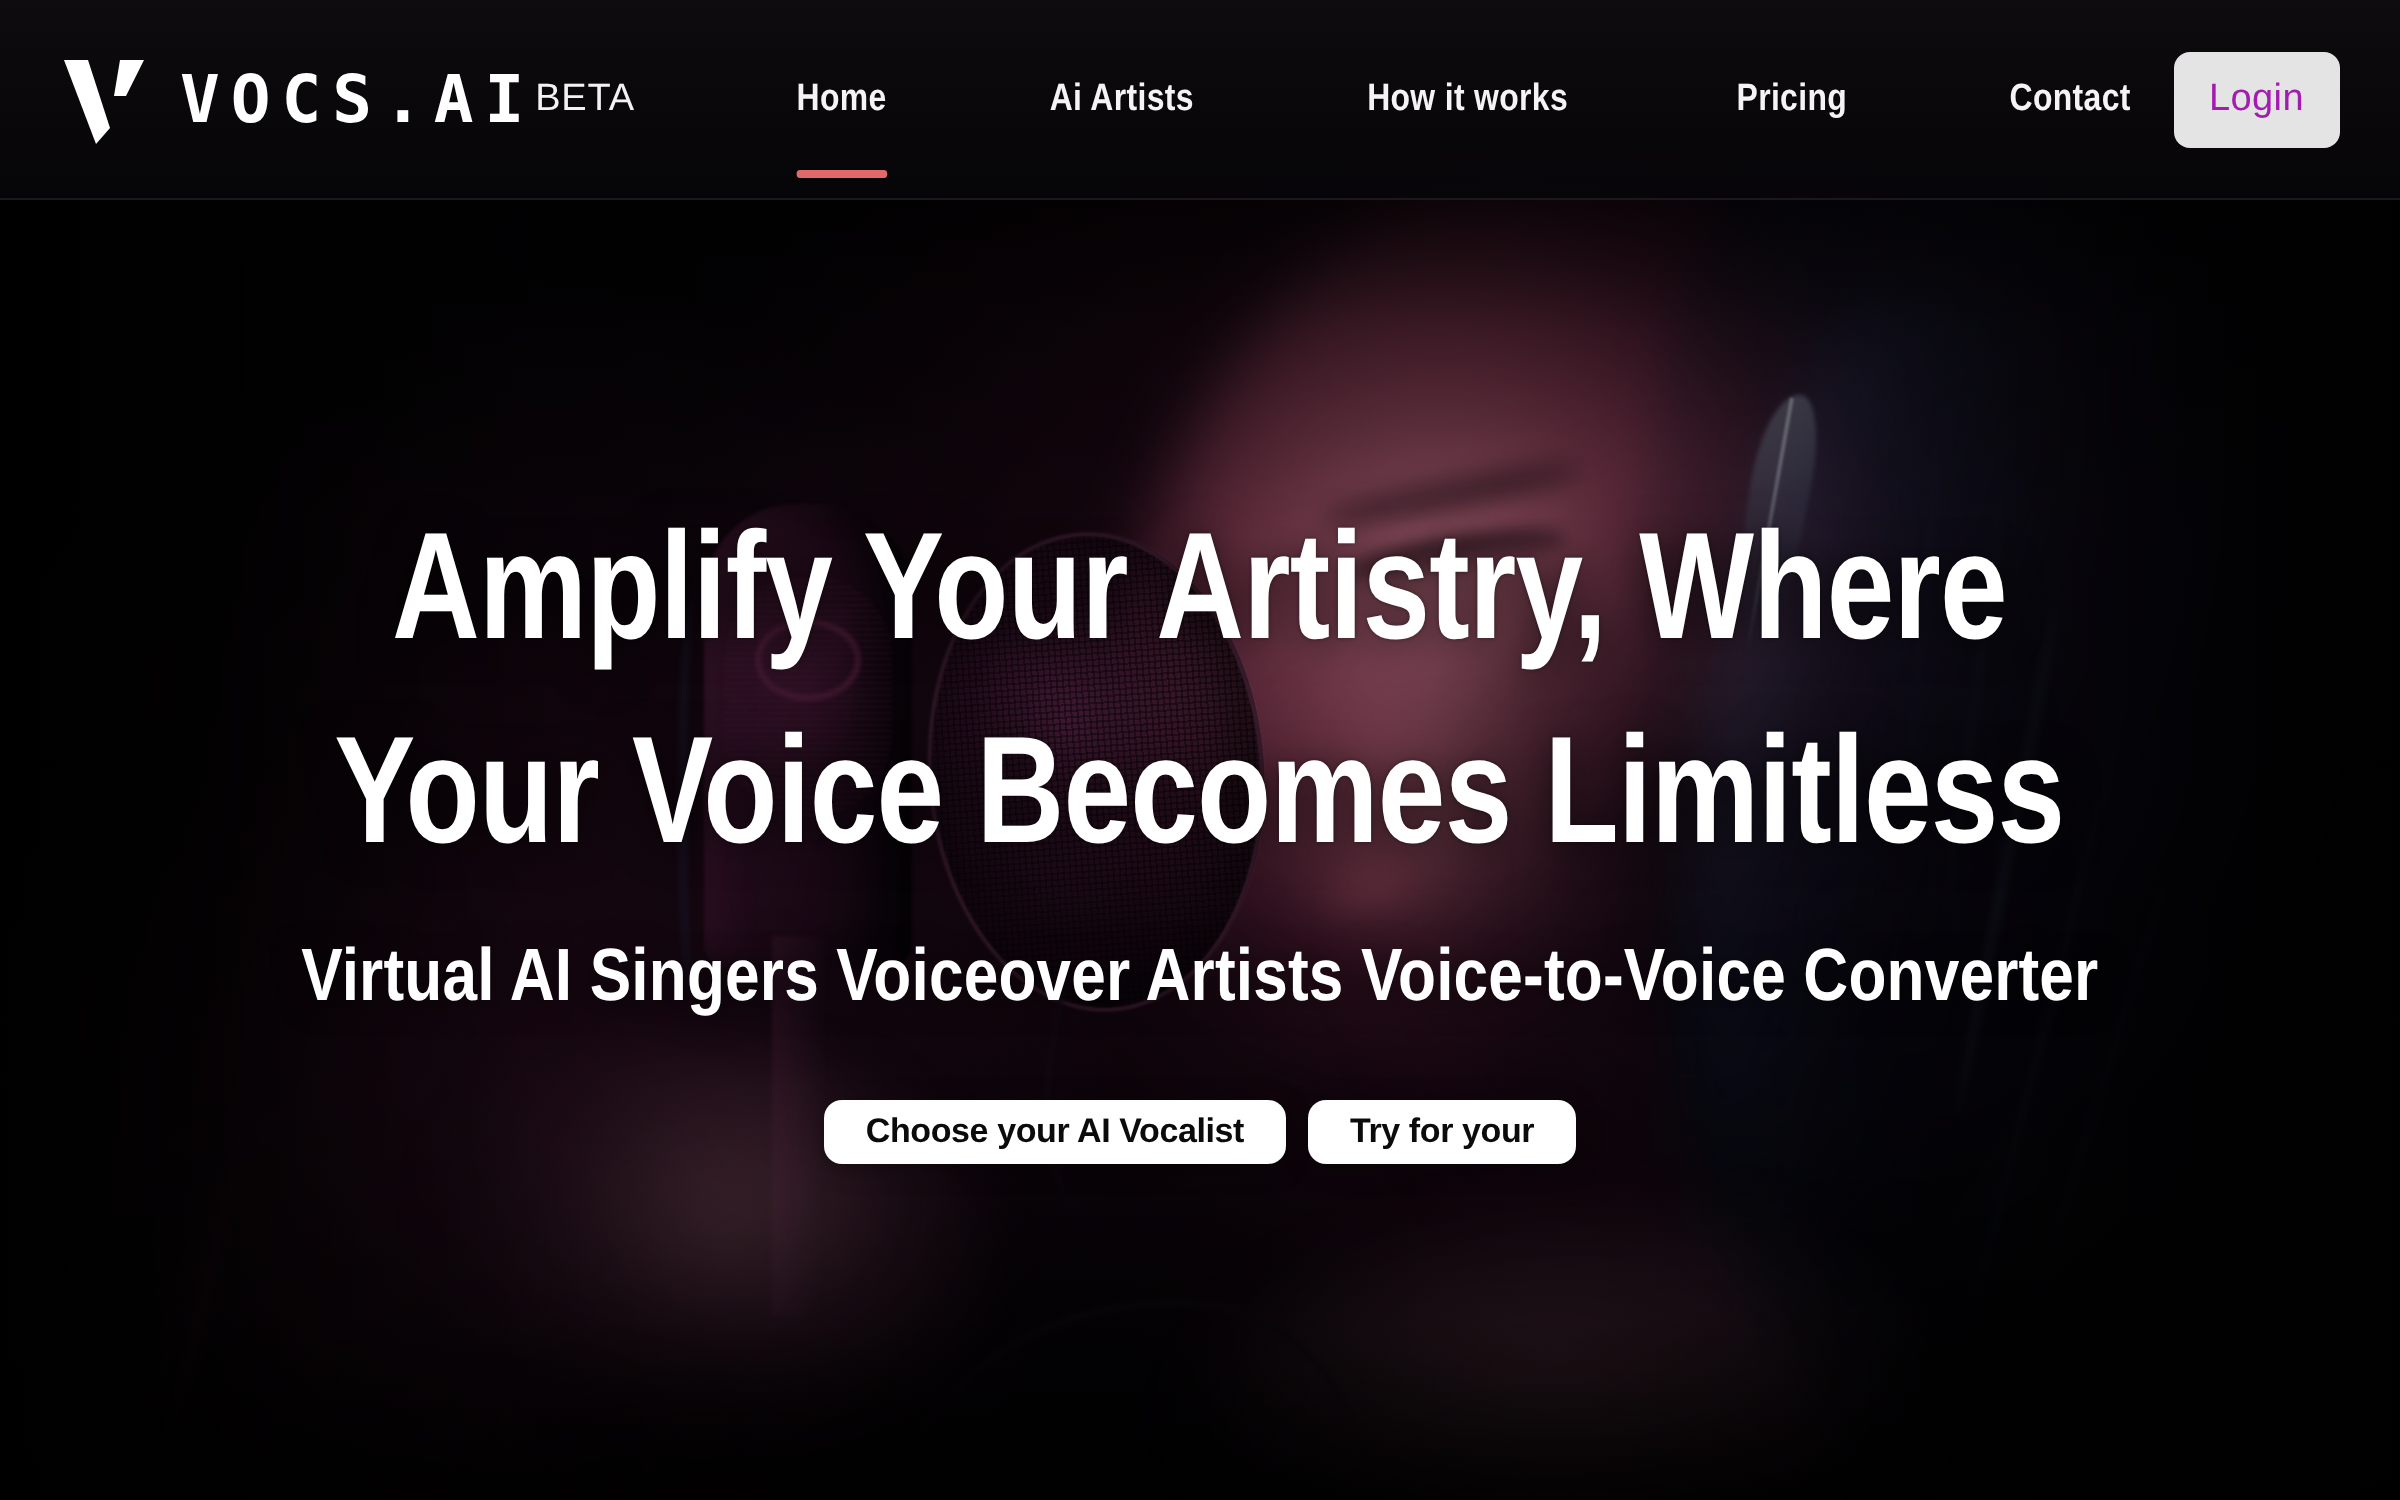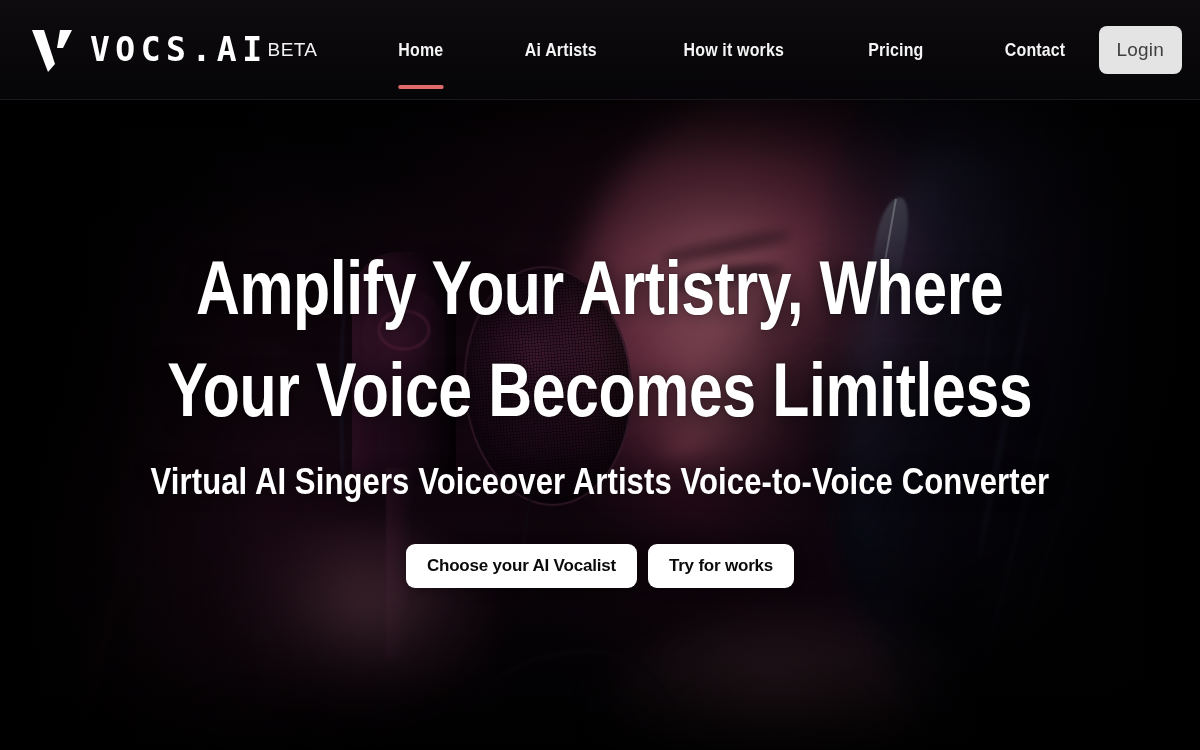--- a/index.html
+++ b/index.html
@@ -234,24 +234,24 @@
     transform:scaleX(0.84); transform-origin:center;
     cursor:pointer; white-space:nowrap;
   }
   .nav-item:first-child { margin-left:0; }
   .nav-item.active::after {
     content:""; position:absolute; left:19px; right:19px; bottom:11px;
     height:4px; border-radius:2px; background:var(--accent, #e06a6a);
   }
 
   .login-btn {
-    position:absolute; right:18px; top:26px;
+    position:absolute; right:30px; top:26px;
     min-width:82px; height:48px; padding:0 18px;
     display:flex; align-items:center; justify-content:center;
-    background:#e4e4e4; color:#404040; border:none; border-radius:8px;
+    background:#e4e4e4; color:#a21caf; border:none; border-radius:8px;
     font-size:19px; font-weight:400; letter-spacing:0.2px;
     font-family:"Liberation Sans", sans-serif; cursor:pointer;
   }
 
   
   .hero {
     position:absolute; left:0; top:100px; width:1200px; height:650px; z-index:20;
     display:flex; flex-direction:column; align-items:center; justify-content:center;
     padding-bottom:12px;
   }
@@ -269,21 +269,21 @@
   .subhead {
     margin-top:34px; color:#fff; text-align:center; white-space:nowrap;
     font-family:"Liberation Sans Narrow", "Liberation Sans", sans-serif;
     font-weight:700; font-size:37px; line-height:1.1; letter-spacing:0.1px;
     transform:scaleX(0.84); transform-origin:center;
     text-shadow:0 2px 16px rgba(0,0,0,0.60);
   }
 
   .cta-row { margin-top:42px; display:flex; align-items:center; gap:11px; }
   .cta {
-    height:44px; padding:0 21px;
+    height:32px; padding:0 21px;
     display:flex; align-items:center; justify-content:center;
     background:#fff; color:#0b0b0b; border:none; border-radius:9px;
     font-family:"Liberation Sans", sans-serif;
     font-size:17px; font-weight:700; letter-spacing:-0.2px;
     white-space:nowrap; cursor:pointer;
     box-shadow:0 2px 12px rgba(0,0,0,0.35);
   }
 </style>
 </head>
 <body>
@@ -359,17 +359,17 @@
     <button class="login-btn" style="background: rgb(228, 228, 228);">Login</button>
   </header>
 
   <section class="hero">
     <h1 class="headline l1">Amplify Your Artistry, Where</h1>
     <h1 class="headline l2">Your Voice Becomes Limitless</h1>
     <p class="subhead">Virtual AI Singers Voiceover Artists Voice-to-Voice Converter</p>
 
     <div class="cta-row">
       <button class="cta">Choose your AI Vocalist</button>
-      <button class="cta">Try for works</button>
+      <button class="cta">Try for your</button>
     </div>
   </section>
 
 </div>
 
 </body></html>

